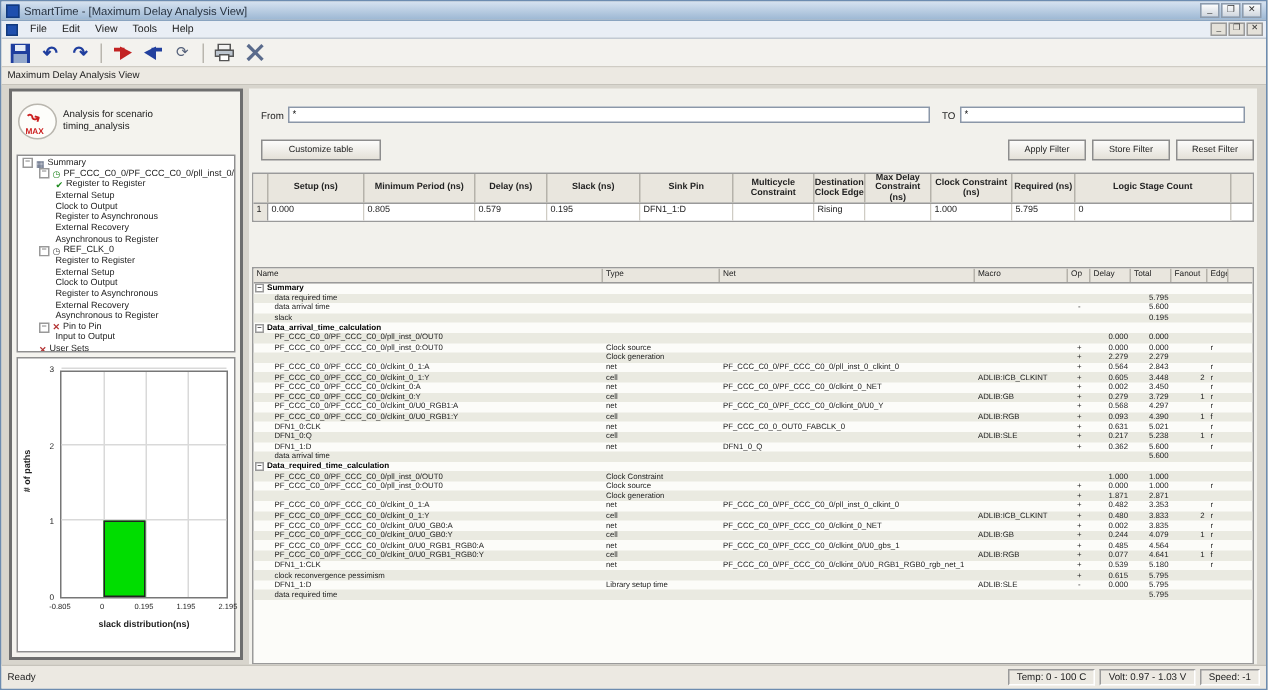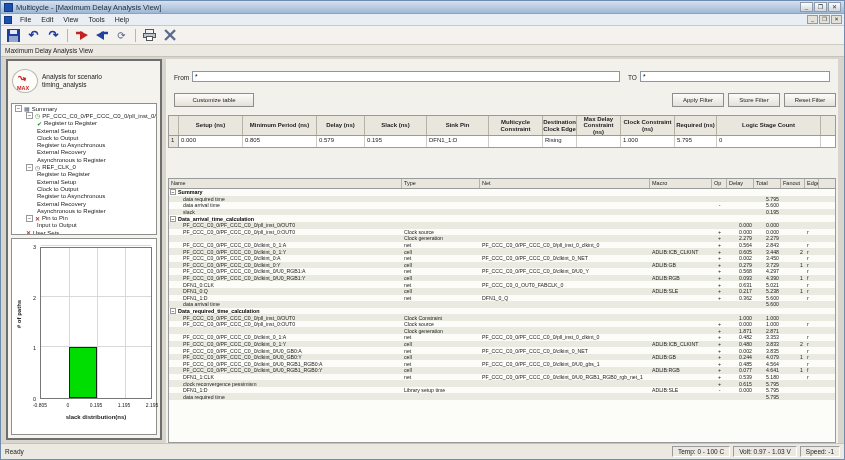--- a/index.html
+++ b/index.html
@@ -80,21 +80,21 @@
   .statusbar .spacer { flex:1; }
   .status-box { border:1px solid; border-color:#9a9a9a #ffffff #ffffff #9a9a9a; padding:1px 5px; margin-left:3px; background:#ece9e2; white-space:nowrap;}
 </style>
 </head>
 <body>
 
 <div id="window">
 
   <div class="titlebar">
     <div class="appicon"></div>
-    <div class="title">Multicycle - [Maximum Delay Analysis View]</div>
+    <div class="title">SmartTime - [Maximum Delay Analysis View]</div>
     <div class="winbtn">_</div>
     <div class="winbtn">❐</div>
     <div class="winbtn">✕</div>
   </div>
 
   <div class="menubar">
     <div class="childicon"></div>
     <div class="menu-items">
         <span class="menu-item">File</span>
         <span class="menu-item">Edit</span>

